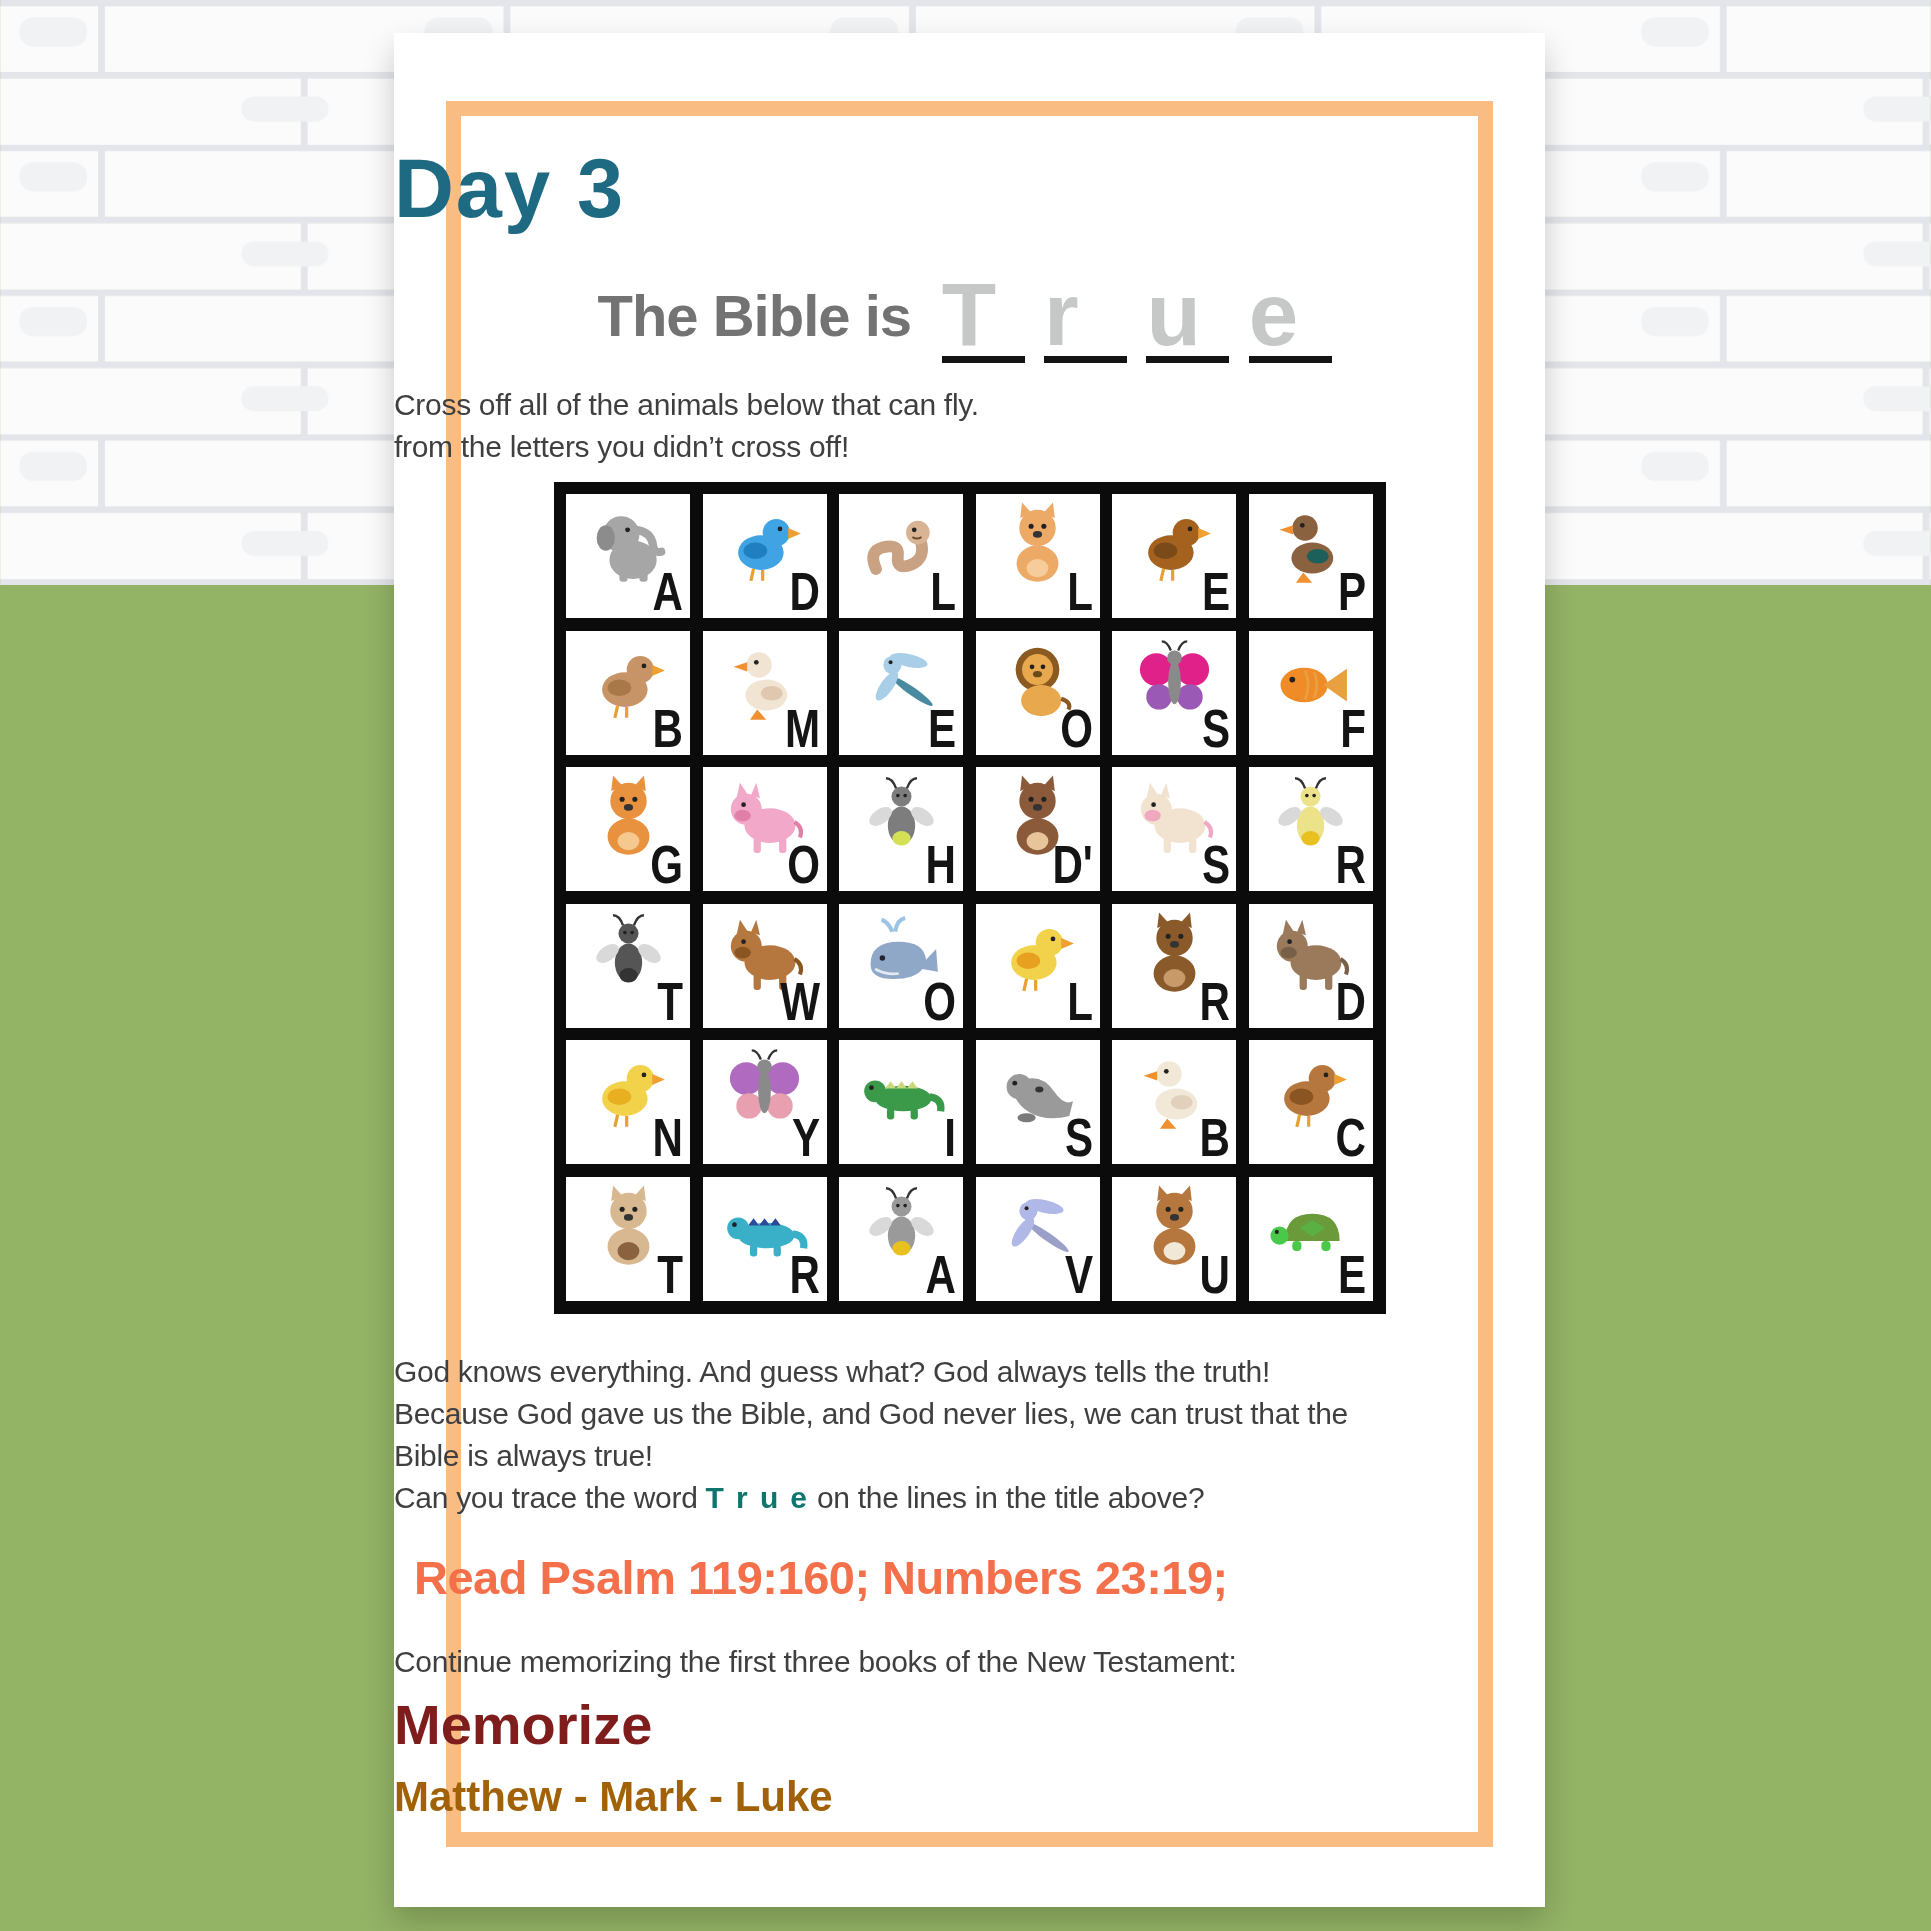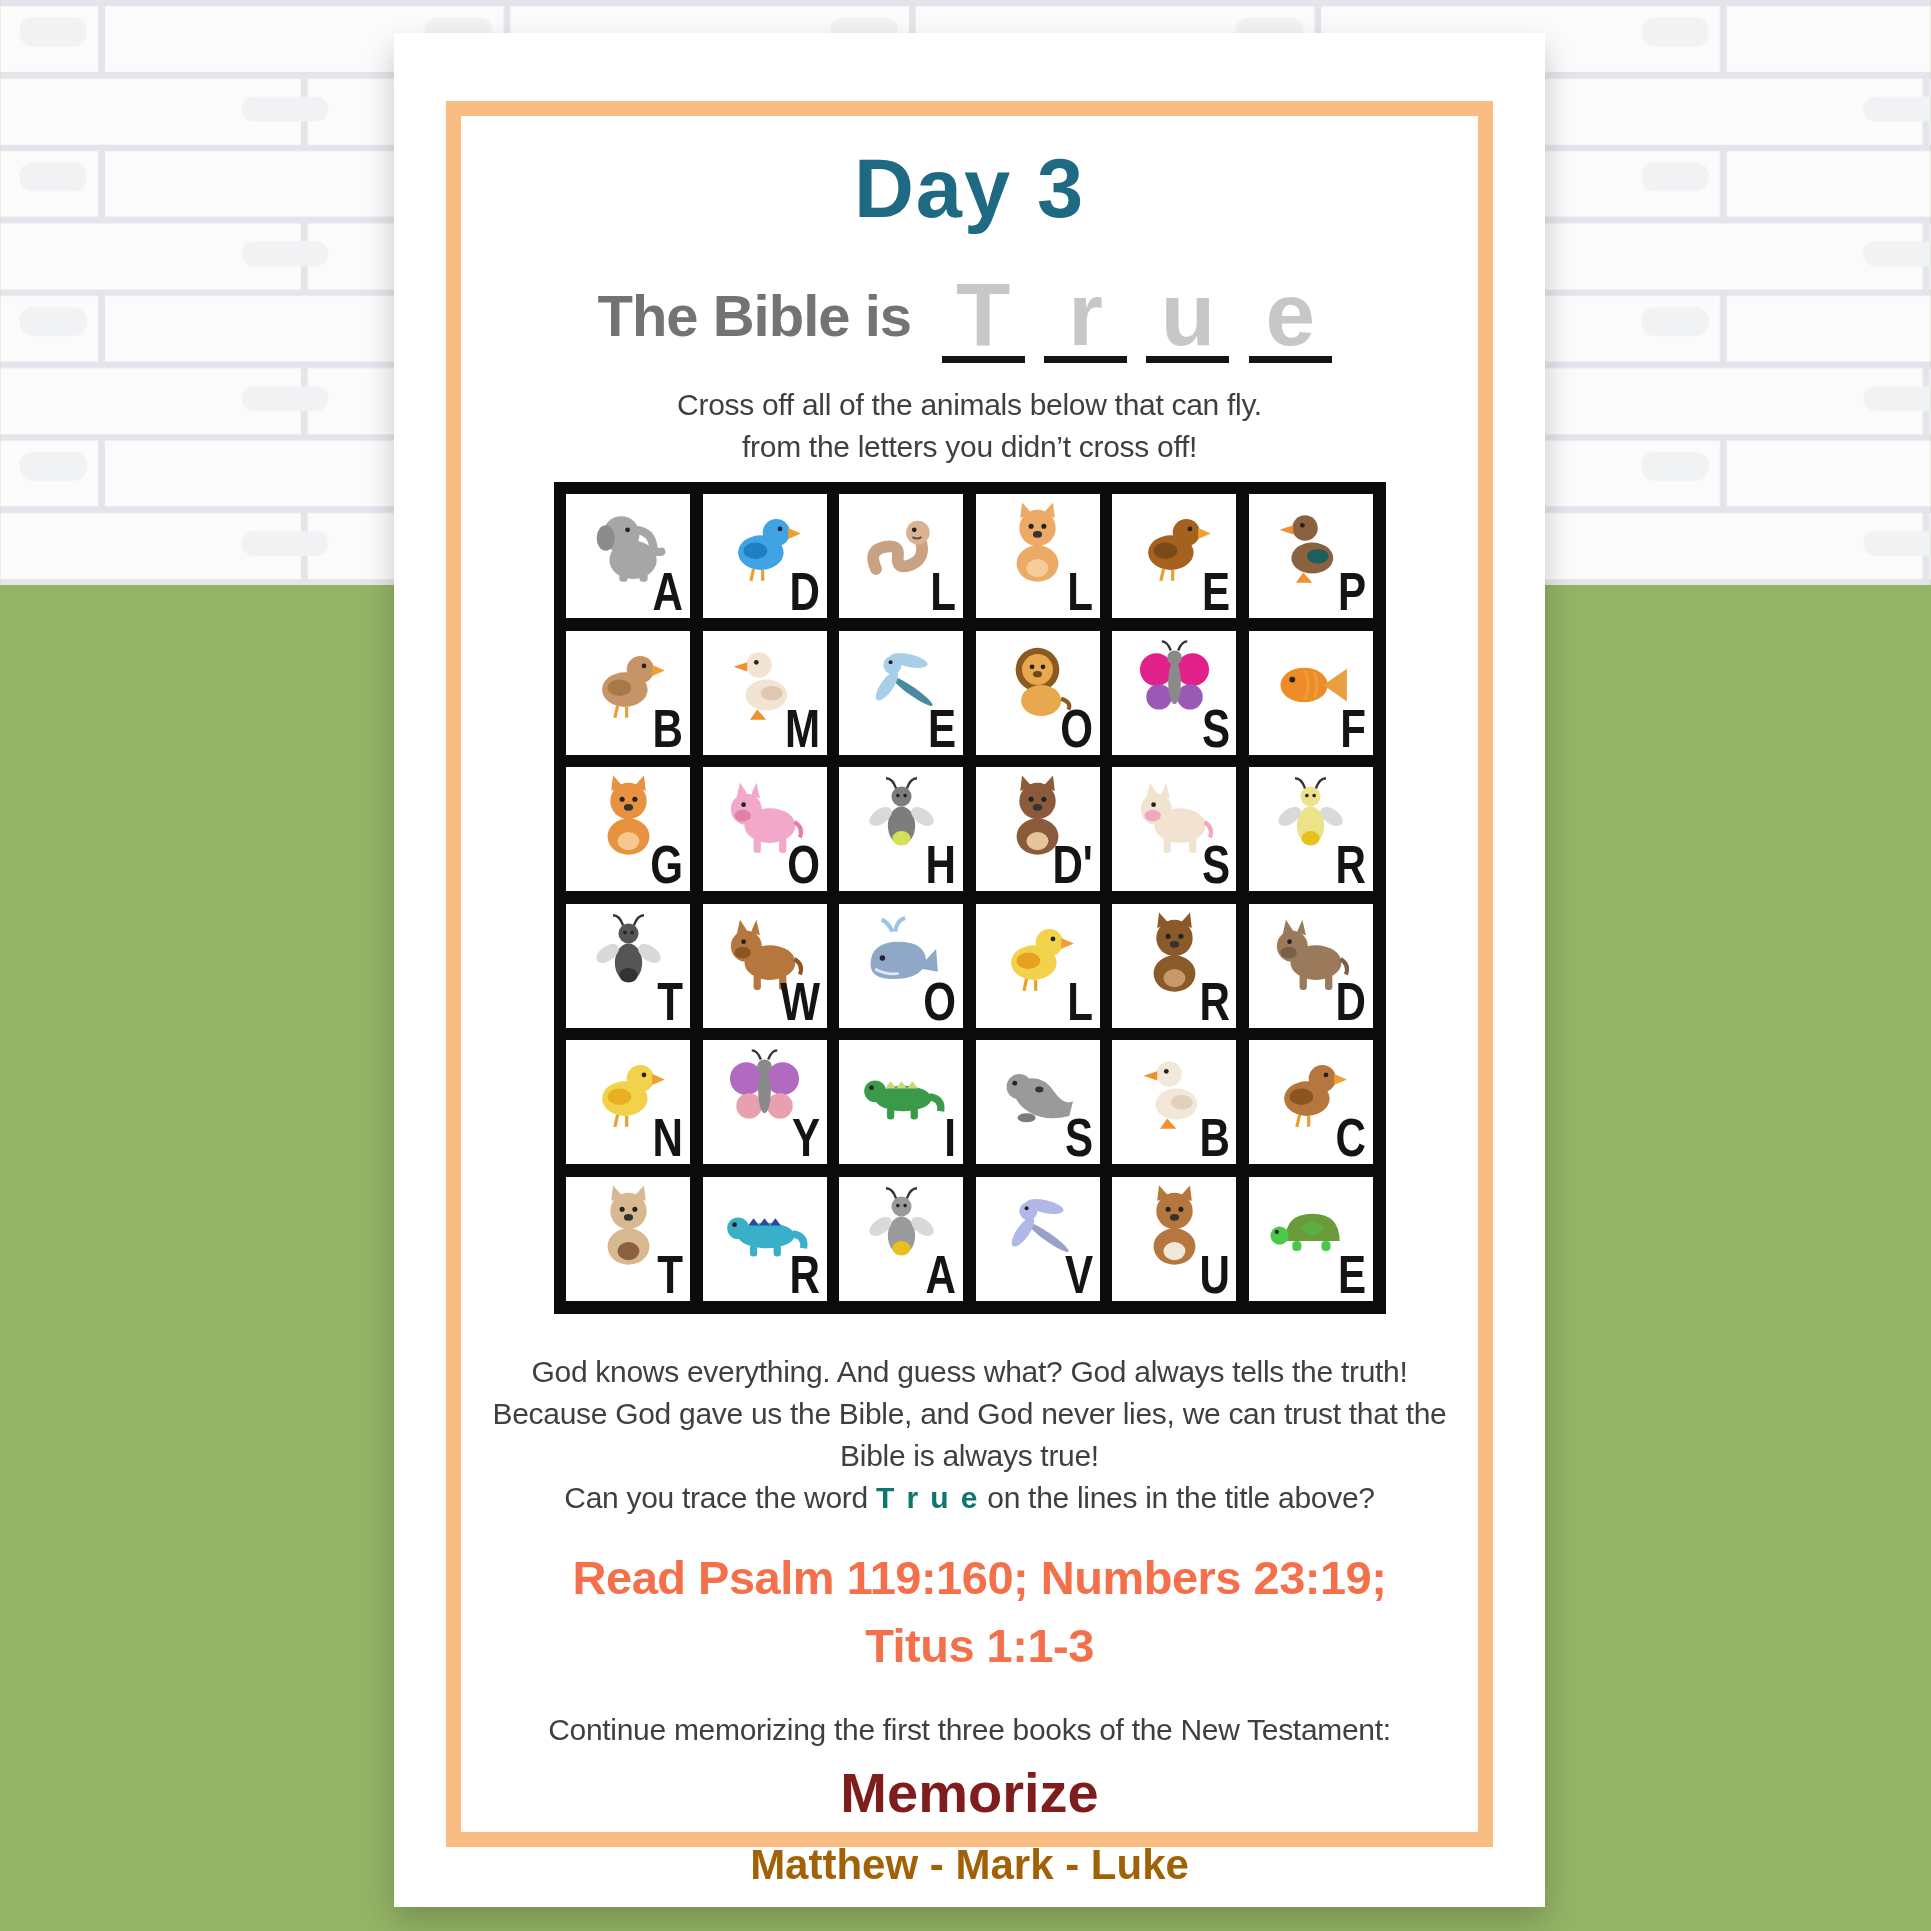--- a/index.html
+++ b/index.html
@@ -9,21 +9,21 @@
 
   
   .bg-brick{position:absolute;left:0;top:0;width:1931px;height:585px;}
   .bg-green{position:absolute;left:0;top:585px;width:1931px;height:1346px;background:#93b365;}
 
   
   .card{position:absolute;left:394px;top:33px;width:1151px;height:1874px;background:#ffffff;
         box-shadow:0 13.5px 29px rgba(0,0,0,0.20);}
   .frame{position:absolute;left:52px;top:68px;right:52px;bottom:60px;
          border:15.4px solid #f9bc83;pointer-events:none;}
-  .content{position:absolute;left:0;top:0;width:100%;text-align:center;}
+  .content{position:absolute;left:0;top:0;width:100%;text-align:left;}
 
   .day-title{margin-top:114px;font-size:83px;line-height:1;font-weight:bold;
              color:#1e6a82;letter-spacing:1.9px;}
 
   .title-row{display:flex;justify-content:center;align-items:flex-end;margin-top:33px;height:100px;}
   .headline{font-size:58px;font-weight:bold;color:#737373;margin:0 21px 14px 0;letter-spacing:-1px;}
   .trace-slot{display:inline-block;width:83px;margin:0 9.7px;border-bottom:7.7px solid #141414;
               font-size:89px;line-height:0.92;font-weight:600;color:#c6c8c7;}
 
   .body-line{font-size:30px;line-height:42px;color:#3f3f3f;letter-spacing:-0.3px;}
@@ -588,21 +588,20 @@
 
       <div class="message">
         <div class="body-line">God knows everything. And guess what? God always tells the truth!</div>
         <div class="body-line">Because God gave us the Bible, and God never lies, we can trust that the</div>
         <div class="body-line">Bible is always true!</div>
         <div class="body-line"><span>Can you trace the word </span><span class="trace-word">T r u e</span><span> on the lines in the title above?</span></div>
       </div>
 
       <div class="scripture">
         <div>Read Psalm 119:160; Numbers 23:19;</div>
-        <div>Titus 1:1-3</div>
       </div>
 
       <div class="memorize-intro">Continue memorizing the first three books of the New Testament:</div>
       <div class="memorize-title">Memorize</div>
       <div class="memorize-books">Matthew - Mark - Luke</div>
 
     </div>
   </div>
 </div>
 

